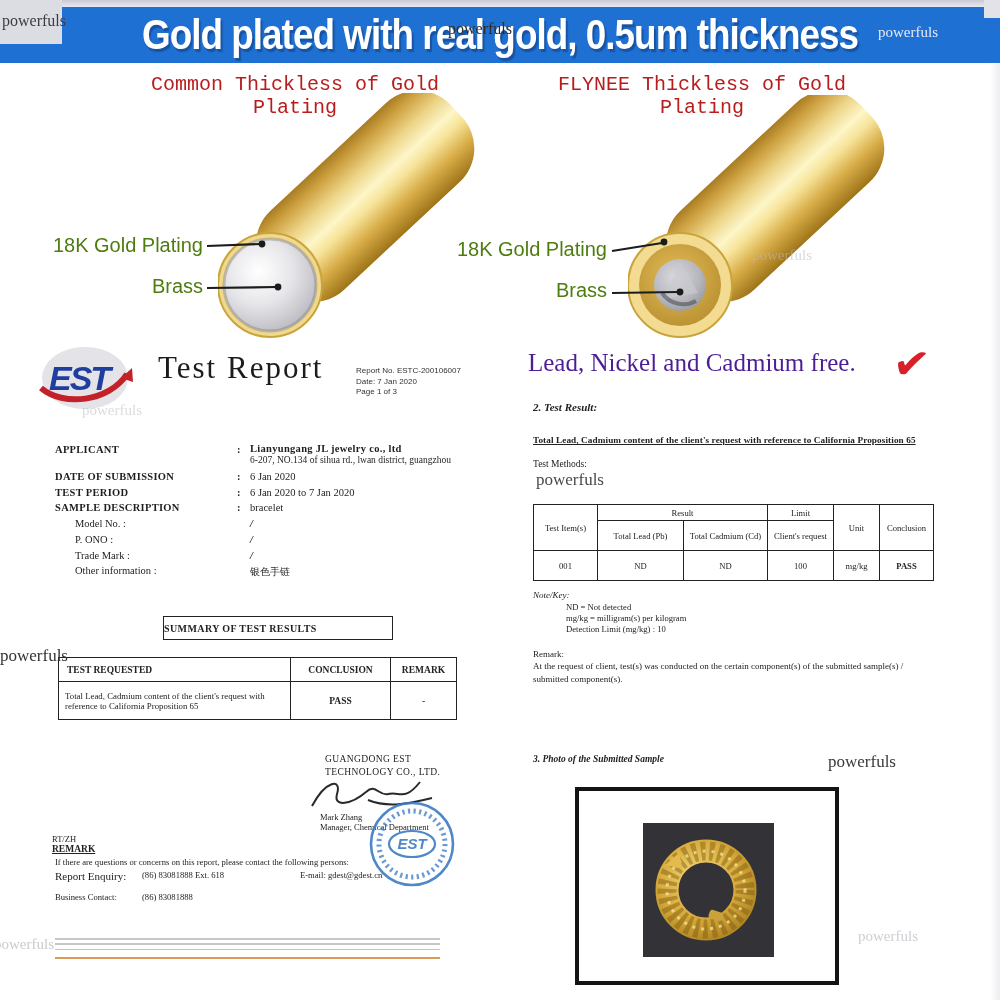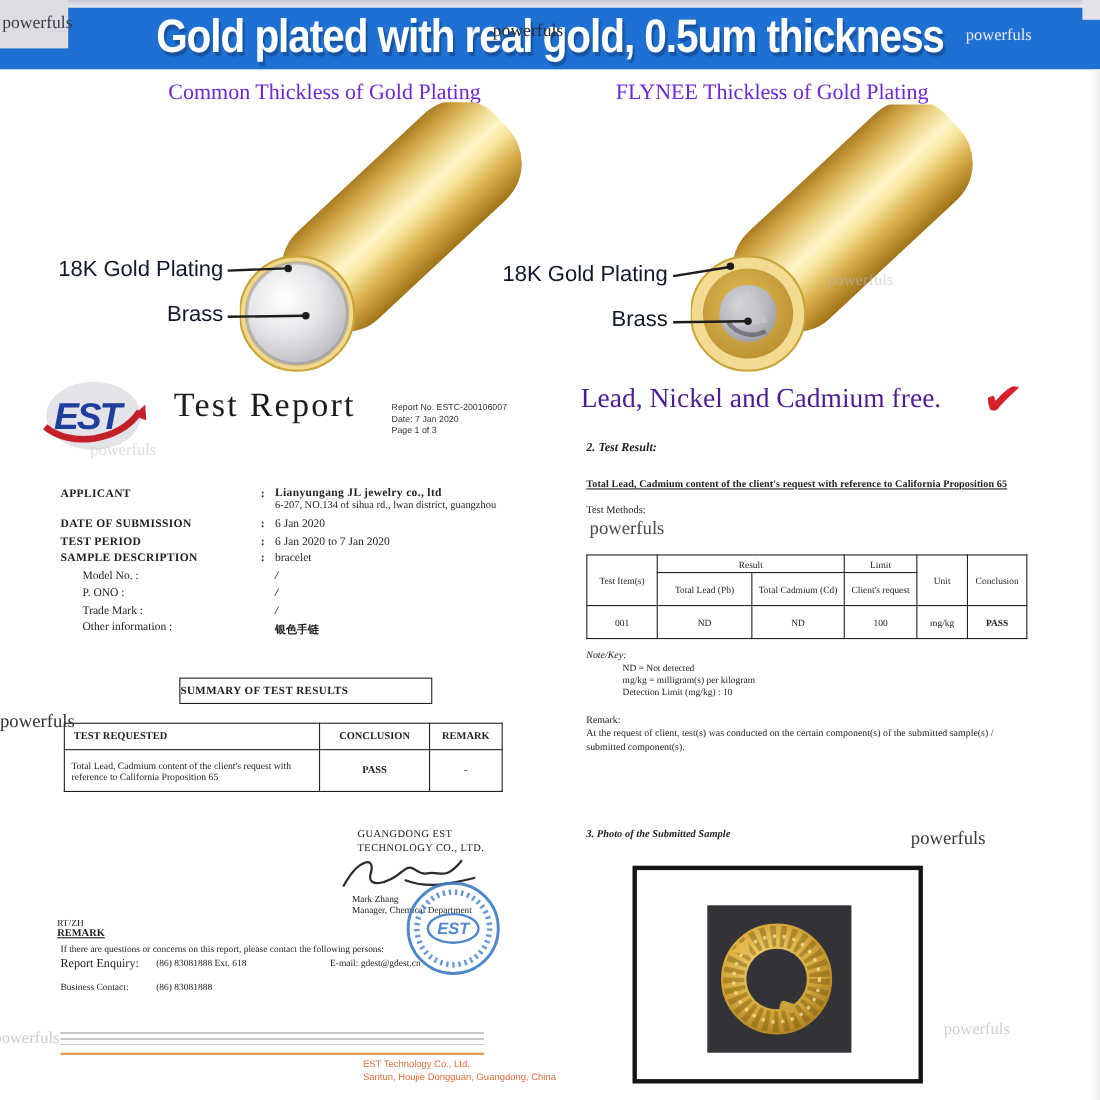--- a/index.html
+++ b/index.html
@@ -16,25 +16,25 @@
   .banner { position:absolute; left:0; top:7px; right:0; height:56px; background:#1e70d2; }
   .banner-title { position:absolute; left:0; right:0; top:6px; text-align:center;
                   font-family:"Liberation Sans", sans-serif; font-weight:bold; font-size:38px;
                   color:#ffffff; letter-spacing:-1px; transform:scale(.97,1.12);
                   text-shadow:2px 3px 1px rgba(15,40,90,.4); white-space:nowrap; }
   .edge-right { position:absolute; right:0; top:63px; bottom:0; width:10px;
                 background:linear-gradient(to right, rgba(255,255,255,0), #ededf2); }
 
   
   .cmp-heading { position:absolute; top:73px; width:380px; text-align:center;
-                 font-family:Liberation Serif, serif; font-size:20px; color:#6d28d9; }
+                 font-family:Liberation Mono, monospace; font-size:20px; color:#b91c1c; }
   #head-left { left:105px; }
   #head-right { left:512px; }
   .pt-label { position:absolute; font-family:"Liberation Sans", sans-serif; font-size:20px;
-              color:#0f172a; text-align:right; width:200px; white-space:nowrap; }
+              color:#4d7c0f; text-align:right; width:200px; white-space:nowrap; }
   #lbl-l-plating { left:3px;  top:234px; }
   #lbl-l-brass   { left:3px;  top:275px; }
   #lbl-r-plating { left:407px; top:238px; }
   #lbl-r-brass   { left:407px; top:279px; }
 
   .cyl { position:absolute; width:272px; height:246px; }
   #cyl-left  { left:218px; top:93px; }
   #cyl-right { left:628px; top:95px; }
   #pointers { position:absolute; left:0; top:0; width:1000px; height:1000px; pointer-events:none; }
 
@@ -54,21 +54,21 @@
   #v-sub             { left:250px; top:471px; }
   #f-period          { left:55px;  top:487px; }
   #c-period          { left:237px; top:487px; }
   #v-period          { left:250px; top:487px; }
   #f-sample          { left:55px;  top:502px; }
   #c-sample          { left:237px; top:502px; }
   #v-sample          { left:250px; top:502px; }
   #f-model  { left:75px; top:518px; } #v-model { left:250px; top:518px; font-style:italic; font-weight:bold; }
   #f-pono   { left:75px; top:534px; } #v-pono  { left:250px; top:534px; font-style:italic; font-weight:bold; }
   #f-tm     { left:75px; top:550px; } #v-tm    { left:250px; top:550px; font-style:italic; font-weight:bold; }
-  #f-other  { left:75px; top:565px; } #v-other { left:250px; top:565px; font-size:10px;font-weight:bold; }
+  #f-other  { left:75px; top:565px; } #v-other { left:250px; top:565px; font-size:10px; }
 
   #summary-box { left:163px; top:616px; width:230px; height:24px; border:1.5px solid #222;
                  text-align:left; font-weight:bold; font-size:10px; padding-top:6px; letter-spacing:.4px; }
   #left-table { left:58px; top:657px; border-collapse:collapse; table-layout:fixed; }
   #left-table td, #left-table th { border:1.6px solid #222; font-size:9.5px; vertical-align:middle; }
   #left-table th { font-weight:bold; height:24px; }
   #left-table .lt-test-h { text-align:left; padding-left:8px; width:232px; }
   #left-table .lt-c { width:100px; text-align:center; }
   #left-table .lt-r { width:66px; text-align:center; }
   #left-table .lt-test { font-size:8.8px; font-weight:normal; padding:3px 6px; height:38px; text-align:left; }
@@ -296,24 +296,20 @@
   <div class="abs" id="remark-l">REMARK</div>
   <div class="abs" id="contact-intro">If there are questions or concerns on this report, please contact the following persons:</div>
   <div class="abs" id="enquiry-label">Report Enquiry:</div>
   <div class="abs" id="enquiry-phone">(86) 83081888 Ext. 618</div>
   <div class="abs" id="enquiry-email">E-mail: gdest@gdest.cn</div>
   <div class="abs" id="business-label">Business Contact:</div>
   <div class="abs" id="business-phone">(86) 83081888</div>
 
   <div class="abs" id="disclaimer"></div>
   <div class="abs" id="footer-rule"></div>
-  <div class="abs" id="footer-co">
-    <div>EST Technology Co., Ltd.</div>
-    <div>Santun, Houjie Dongguan, Guangdong, China</div>
-  </div>
 
   <div class="abs" id="headline">Lead, Nickel and Cadmium free.</div>
   <div class="abs" id="check">✔</div>
   <div class="abs" id="sec2">2. Test Result:</div>
   <div class="abs" id="subject">Total Lead, Cadmium content of the client's request with reference to California Proposition 65</div>
   <div class="abs" id="methods-label">Test Methods:</div>
 
   <table class="abs" id="result-table">
     <colgroup>
         <col style="width:64px">

